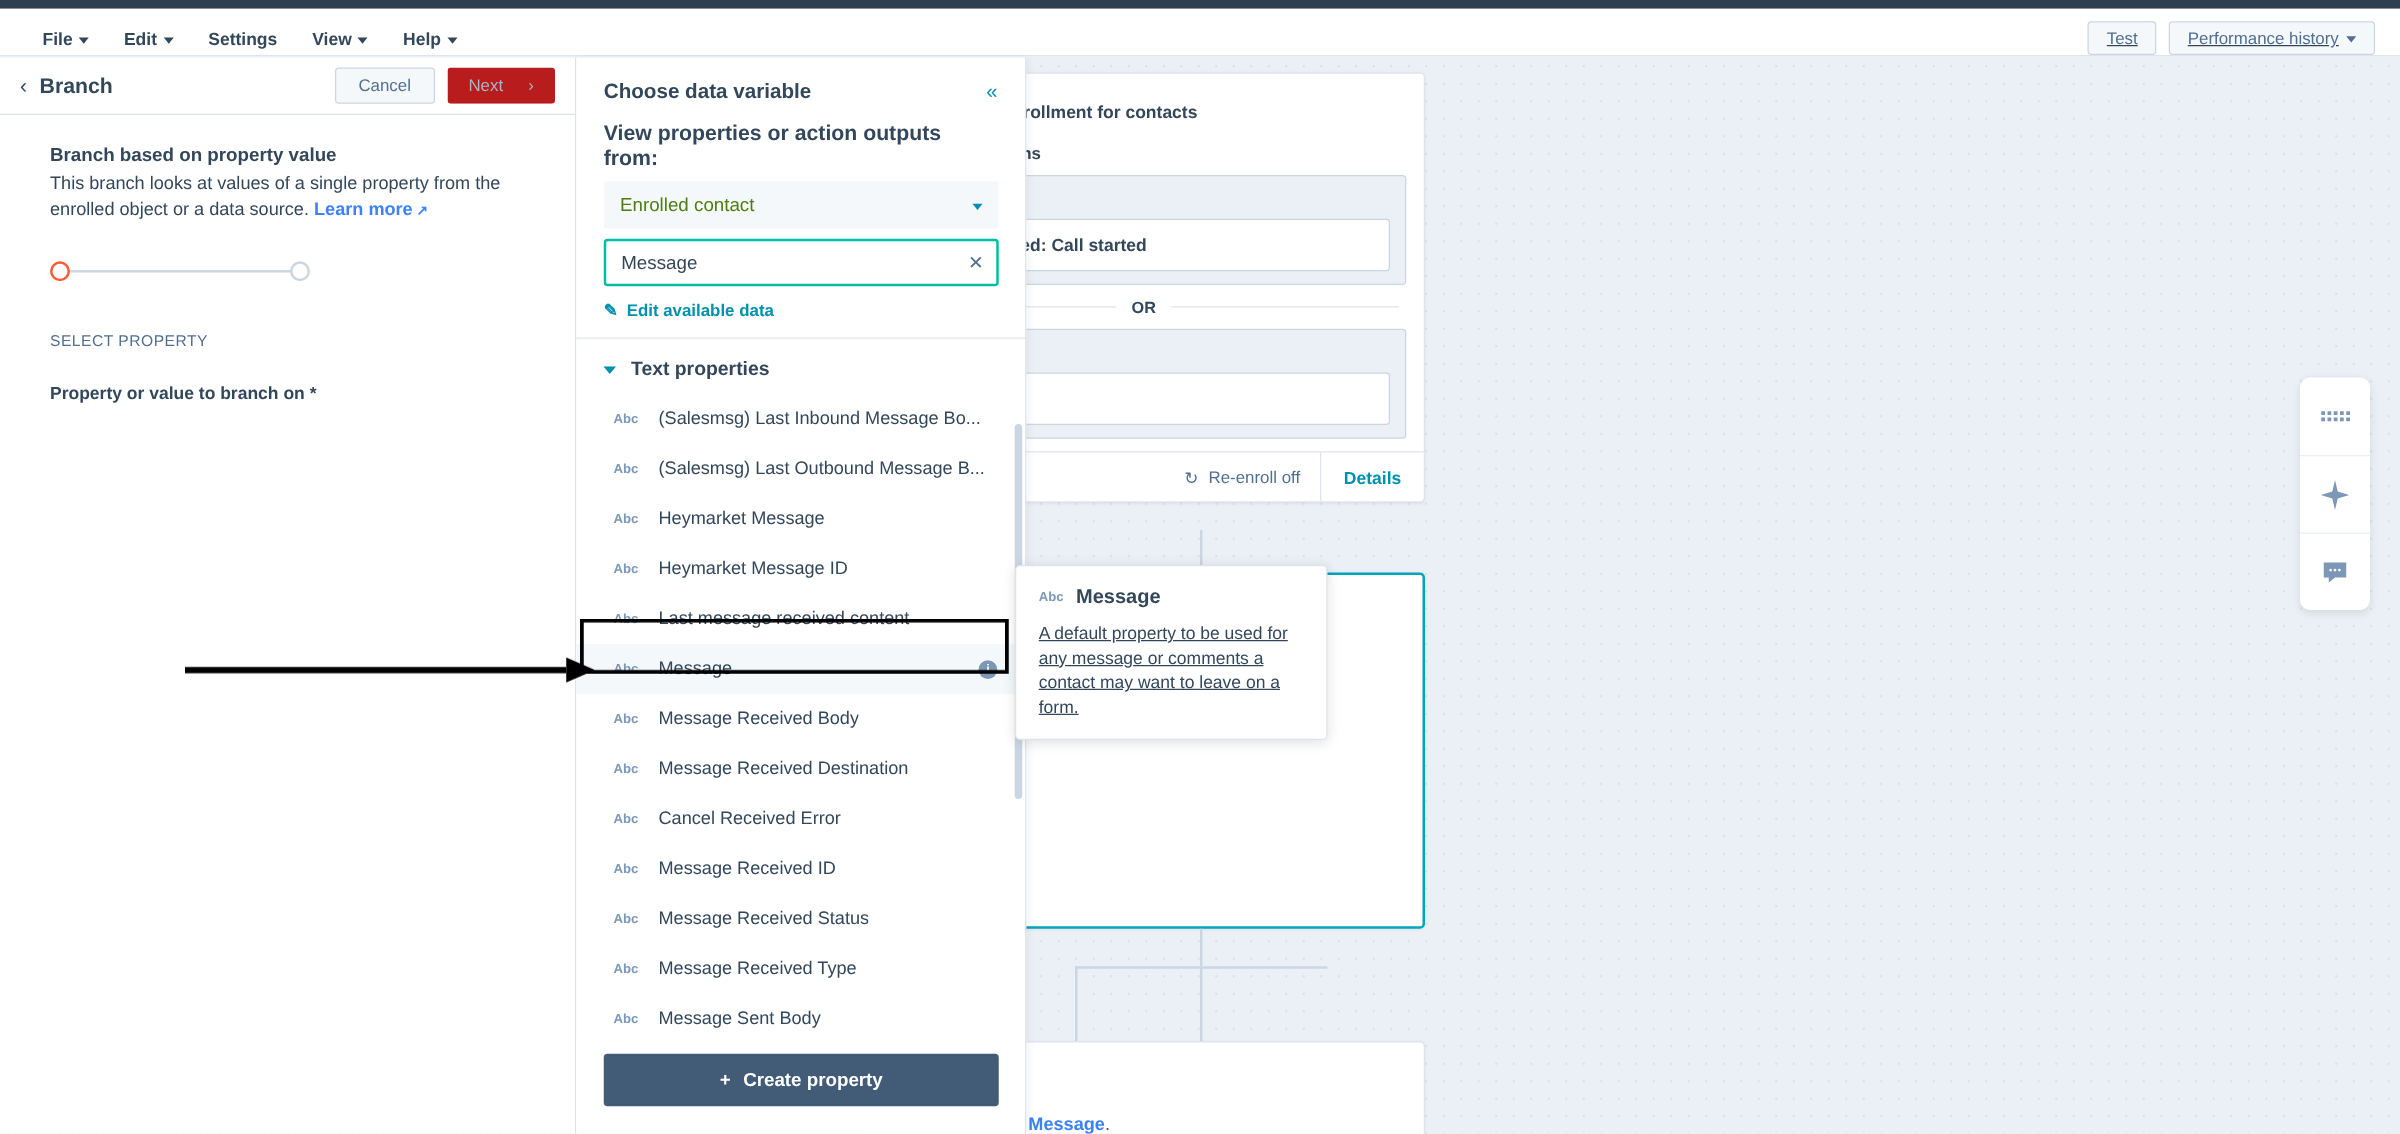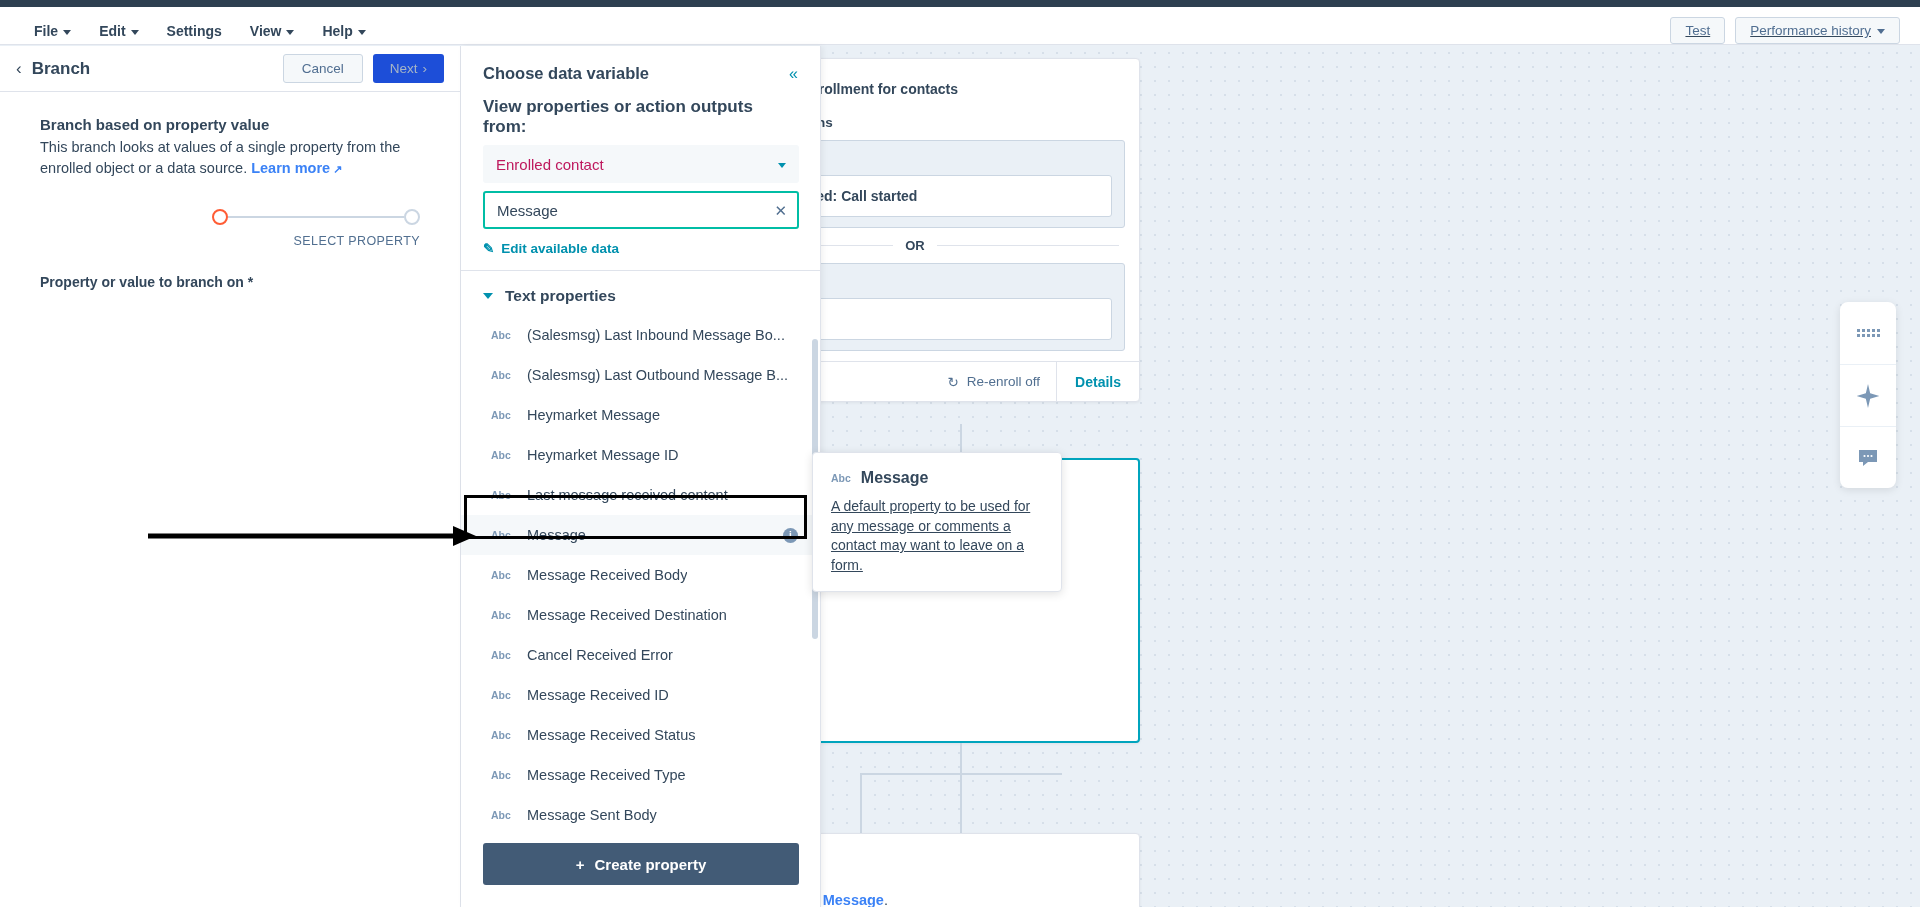--- a/index.html
+++ b/index.html
@@ -52,32 +52,32 @@
     display: flex; align-items: center; padding: 0 16px; gap: 10px;
   }
   .back-chev { font-size: 17px; color: #33475b; cursor: pointer; line-height: 1; }
   .lp-title { font-size: 17px; font-weight: 700; color: #33475b; }
   .lp-header-actions { margin-left: auto; display: flex; gap: 10px; align-items: center; }
   .btn-cancel {
     background: #f5f8fa; border: 1px solid #cbd6e2; border-radius: 3px;
     color: #506e91; font-size: 13.5px; padding: 6px 18px; cursor: pointer;
   }
   .btn-next {
-    background: #1d4ed8; border: 1px solid transparent; border-radius: 3px;
+    background: #b91c1c; border: 1px solid transparent; border-radius: 3px;
     color: #a6b5c6; font-size: 13.5px; padding: 6px 16px; cursor: not-allowed;
-    display: flex; align-items: center; gap: 5px;
+    display: flex; align-items: center; gap: 20px;
   }
   .lp-body { padding: 24px 40px 0 40px; }
   .lp-h2 { font-size: 15px; font-weight: 700; color: #33475b; margin: 0 0 4px 0; }
   .lp-desc { font-size: 14.5px; line-height: 1.45; color: #33475b; margin: 0; }
   .link { color: #3b82f6; font-weight: 700; text-decoration: none; cursor: pointer; }
   .ext-icon { display: inline-block; margin-left: 3px; font-size: 11px; }
 
   
-  .stepper-wrap { margin-top: 30px; display: flex; flex-direction: column; align-items: flex-end; }
+  .stepper-wrap { margin-top: 30px; display: flex; flex-direction: column; align-items: flex-start; gap: 32px; }
   .stepper { display: flex; align-items: center; width: 208px; }
   .dot {
     width: 16px; height: 16px; border-radius: 50%;
     background: #fff; flex: none; cursor: pointer;
   }
   .dot.active { border: 2.5px solid #ff5c35; }
   .dot.inactive { border: 2px solid #cbd6e2; }
   .dot-line { flex: 1; height: 2px; background: #cbd6e2; }
   .stepper-label {
     margin-top: 9px; font-size: 12.5px; letter-spacing: .4px;
@@ -143,21 +143,21 @@
   }
   .pop-head { padding: 18px 22px 0 22px; }
   .pop-title-row { display: flex; align-items: center; }
   .pop-title { font-size: 16.5px; font-weight: 700; color: #33475b; }
   .collapse-btn { margin-left: auto; color: #0091ae; font-size: 16px; cursor: pointer; }
   .pop-sub { margin-top: 14px; font-size: 17px; font-weight: 700; color: #33475b; }
   .pop-select {
     margin-top: 8px; height: 38px; width: 316px;
     border: 1px solid transparent; background: #f5f8fa; border-radius: 3px;
     display: flex; align-items: center; padding: 0 12px;
-    font-size: 15px; color: #be185d; cursor: pointer;
+    font-size: 15px; color: #4d7c0f; cursor: pointer;
   }
   .pop-select .caret { border-top-color: #0091ae; margin-left: auto; }
   .search-wrap {
     margin-top: 8px; height: 38px; width: 316px; position: relative;
     border: 2px solid #00bda5; border-radius: 3px; background: #fff;
     display: flex; align-items: center; padding: 0 10px;
   }
   .search-input {
     border: none; outline: none; background: transparent;
     font-size: 15px; color: #33475b; width: 272px;

